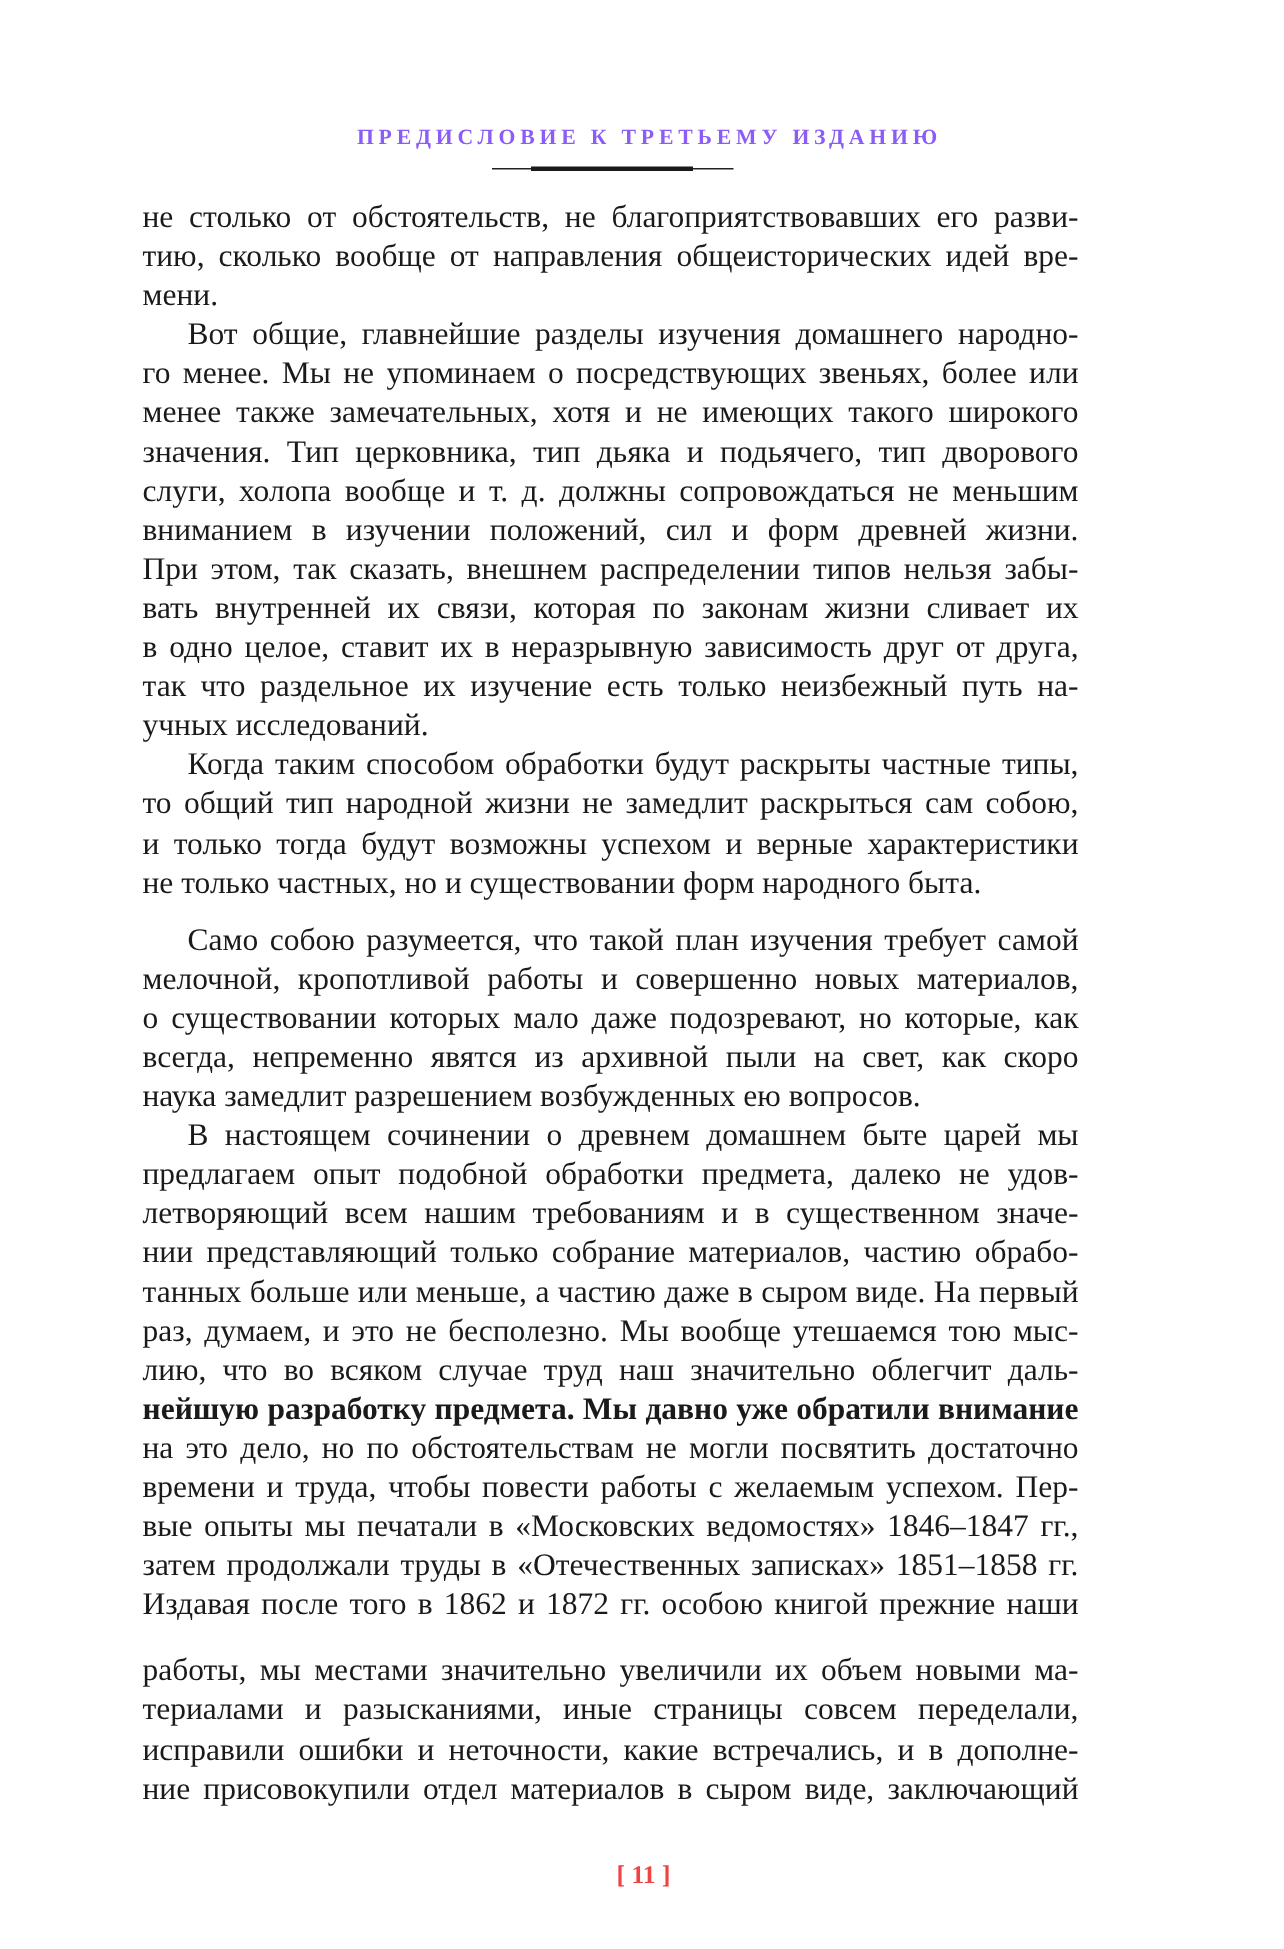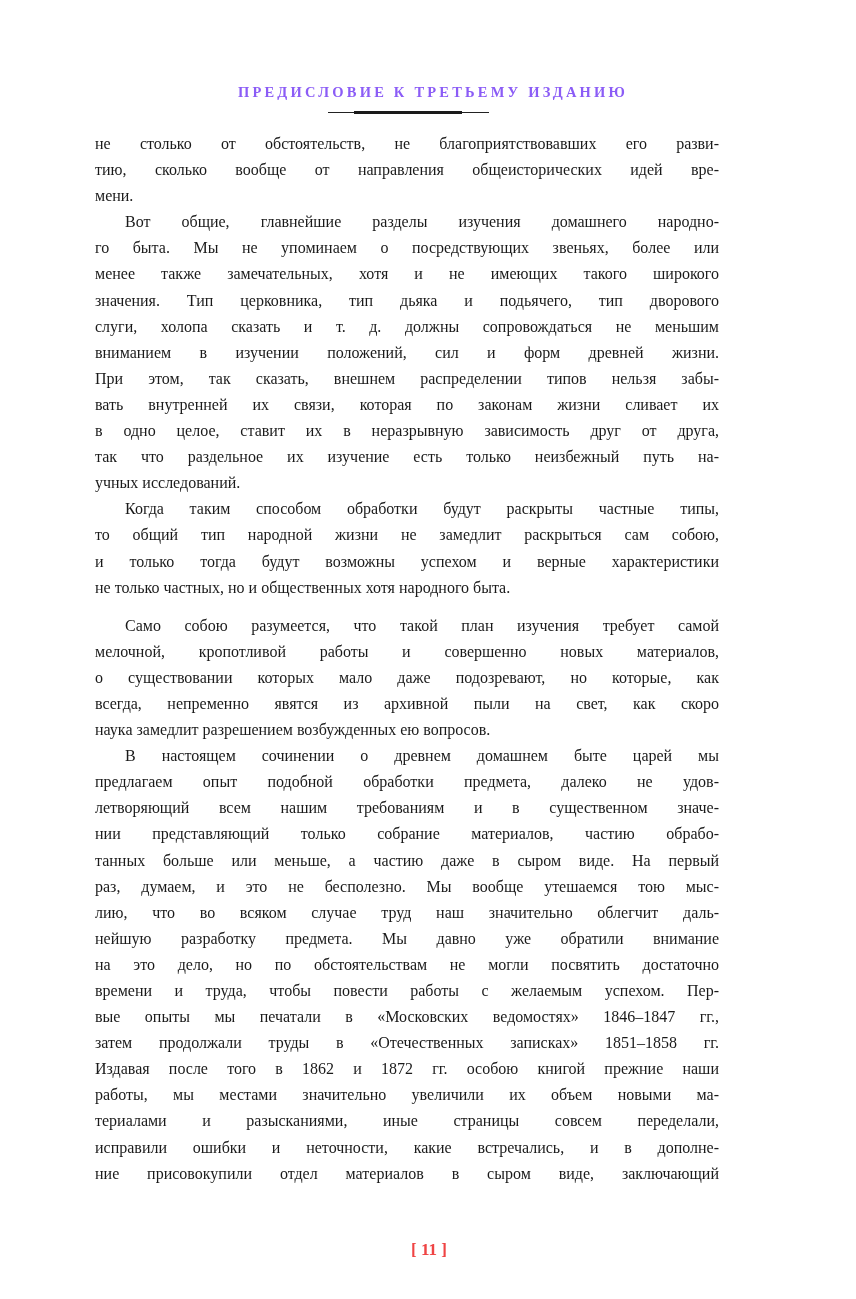--- a/index.html
+++ b/index.html
@@ -49,21 +49,21 @@
     left: 354px;
     width: 108px;
     height: 3px;
     background: #1a1a1a;
   }
   .text-block {
     position: absolute;
     top: 131px;
     left: 95px;
     width: 624px;
-    font-size: 16px;
+    font-size: 21px;
     line-height: 26.1px;
     color: #1a1a1a;
     font-stretch: condensed;
   }
   .line {
     display: block;
     white-space: nowrap;
     text-align: justify;
     text-align-last: justify;
     height: 26.1px;
@@ -94,52 +94,52 @@
 <div class="page">
   <div class="running-head">ПРЕДИСЛОВИЕ К ТРЕТЬЕМУ ИЗДАНИЮ</div>
   <div class="head-rule"></div>
   <div class="head-rule-thick"></div>
 
   <div class="text-block" id="text-block">
       <span class="line" style="display: block;">не столько от обстоятельств, не благоприятствовавших его разви-</span>
       <span class="line" style="display: block;">тию, сколько вообще от направления общеисторических идей вре-</span>
       <span class="line last" style="display: block;">мени.</span>
       <span class="line indent" style="display: block;">Вот общие, главнейшие разделы изучения домашнего народно-</span>
-      <span class="line" style="display: block;">го быта. Мы не упоминаем о посредствующих звеньях, более или</span>
+      <span class="line" style="display: block;">го менее. Мы не упоминаем о посредствующих звеньях, более или</span>
       <span class="line" style="display: block;">менее также замечательных, хотя и не имеющих такого широкого</span>
       <span class="line" style="display: block;">значения. Тип церковника, тип дьяка и подьячего, тип дворового</span>
-      <span class="line" style="display: block;">слуги, холопа сказать и т. д. должны сопровождаться не меньшим</span>
+      <span class="line" style="display: block;">слуги, холопа вообще и т. д. должны сопровождаться не меньшим</span>
       <span class="line" style="display: block;">вниманием в изучении положений, сил и форм древней жизни.</span>
       <span class="line" style="display: block;">При этом, так сказать, внешнем распределении типов нельзя забы-</span>
       <span class="line" style="display: block;">вать внутренней их связи, которая по законам жизни сливает их</span>
       <span class="line" style="display: block;">в одно целое, ставит их в неразрывную зависимость друг от друга,</span>
       <span class="line" style="display: block;">так что раздельное их изучение есть только неизбежный путь на-</span>
       <span class="line last" style="display: block;">учных исследований.</span>
       <span class="line indent" style="display: block;">Когда таким способом обработки будут раскрыты частные типы,</span>
       <span class="line" style="display: block;">то общий тип народной жизни не замедлит раскрыться сам собою,</span>
       <span class="line" style="display: block;">и только тогда будут возможны успехом и верные характеристики</span>
-      <span class="line last" style="display: block;">не только частных, но и общественных хотя народного быта.</span>
+      <span class="line last" style="display: block;">не только частных, но и существовании форм народного быта.</span>
       <span class="line indent" style="display: block; margin-top: 12px;">Само собою разумеется, что такой план изучения требует самой</span>
       <span class="line" style="display: block;">мелочной, кропотливой работы и совершенно новых материалов,</span>
       <span class="line" style="display: block;">о существовании которых мало даже подозревают, но которые, как</span>
       <span class="line" style="display: block;">всегда, непременно явятся из архивной пыли на свет, как скоро</span>
       <span class="line last" style="display: block;">наука замедлит разрешением возбужденных ею вопросов.</span>
       <span class="line indent" style="display: block;">В настоящем сочинении о древнем домашнем быте царей мы</span>
       <span class="line" style="display: block;">предлагаем опыт подобной обработки предмета, далеко не удов-</span>
       <span class="line" style="display: block;">летворяющий всем нашим требованиям и в существенном значе-</span>
       <span class="line" style="display: block;">нии представляющий только собрание материалов, частию обрабо-</span>
       <span class="line" style="display: block;">танных больше или меньше, а частию даже в сыром виде. На первый</span>
       <span class="line" style="display: block;">раз, думаем, и это не бесполезно. Мы вообще утешаемся тою мыс-</span>
       <span class="line" style="display: block;">лию, что во всяком случае труд наш значительно облегчит даль-</span>
-      <span class="line" style="display: block;">нейшую разработку предмета. Мы давно уже обратили внимание</span>
+      <span class="line" style="display: block; font-weight: bold;">нейшую разработку предмета. Мы давно уже обратили внимание</span>
       <span class="line" style="display: block;">на это дело, но по обстоятельствам не могли посвятить достаточно</span>
       <span class="line" style="display: block;">времени и труда, чтобы повести работы с желаемым успехом. Пер-</span>
       <span class="line" style="display: block;">вые опыты мы печатали в «Московских ведомостях» 1846–1847 гг.,</span>
       <span class="line" style="display: block;">затем продолжали труды в «Отечественных записках» 1851–1858 гг.</span>
       <span class="line" style="display: block;">Издавая после того в 1862 и 1872 гг. особою книгой прежние наши</span>
-      <span class="line" style="display: block;">работы, мы местами значительно увеличили их объем новыми ма-</span>
+      <span class="line" style="display: block; margin-top: 18px;">работы, мы местами значительно увеличили их объем новыми ма-</span>
       <span class="line" style="display: block;">териалами и разысканиями, иные страницы совсем переделали,</span>
       <span class="line" style="display: block;">исправили ошибки и неточности, какие встречались, и в дополне-</span>
       <span class="line" style="display: block;">ние присовокупили отдел материалов в сыром виде, заключающий</span>
     </div>
 
   <div class="folio">[ 11 ]</div>
 </div>
 
 </body></html>

